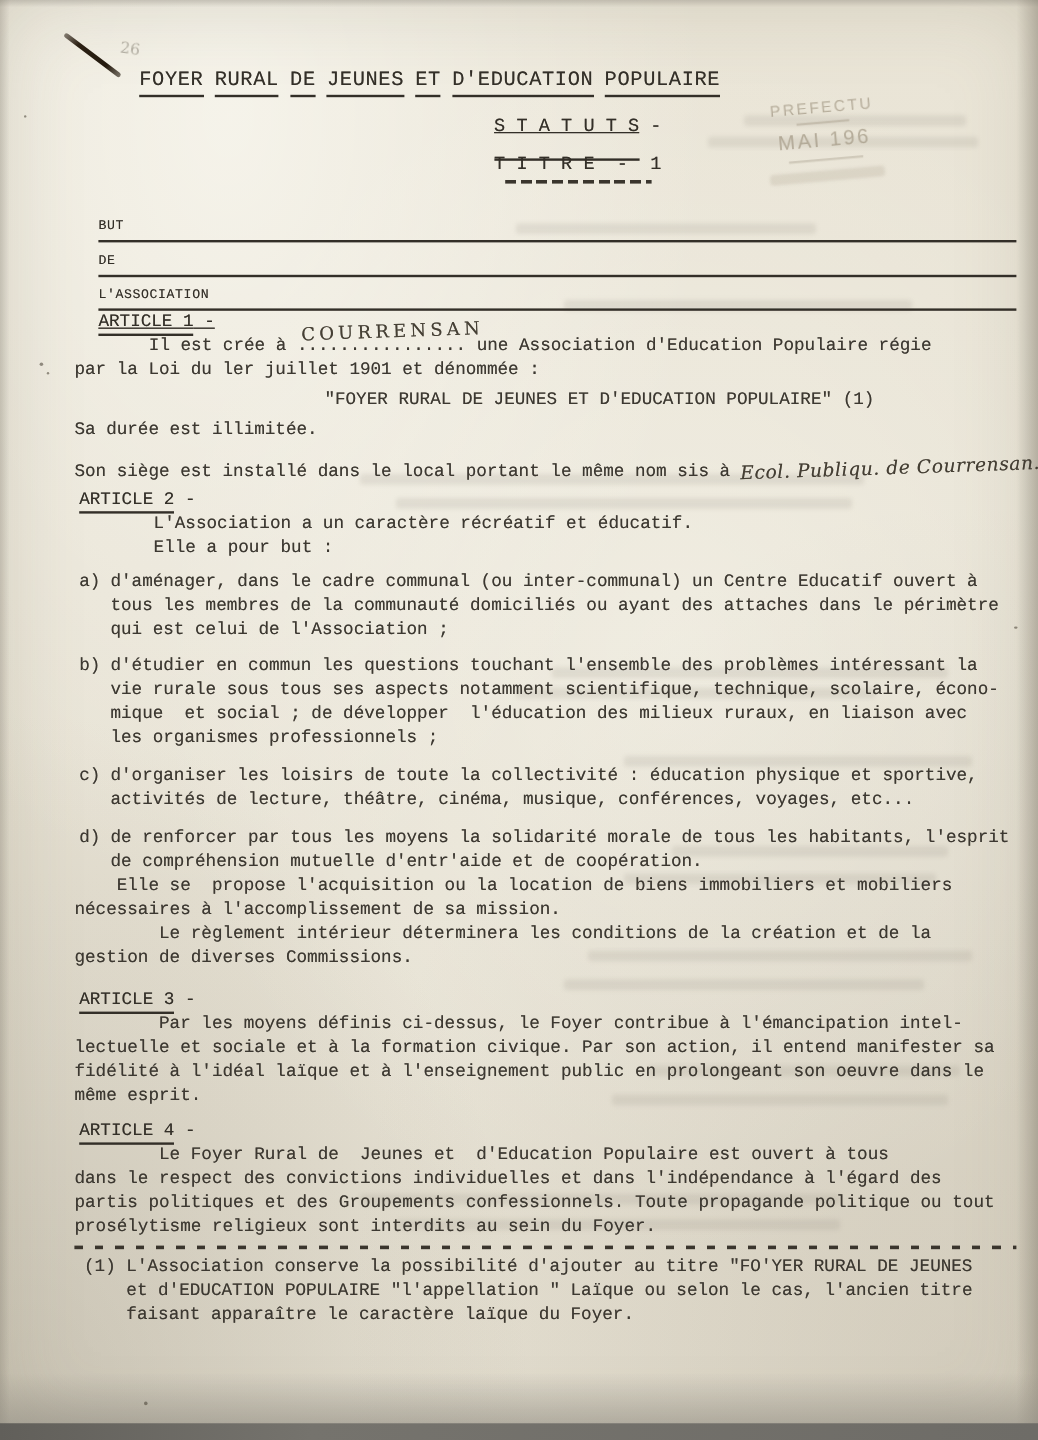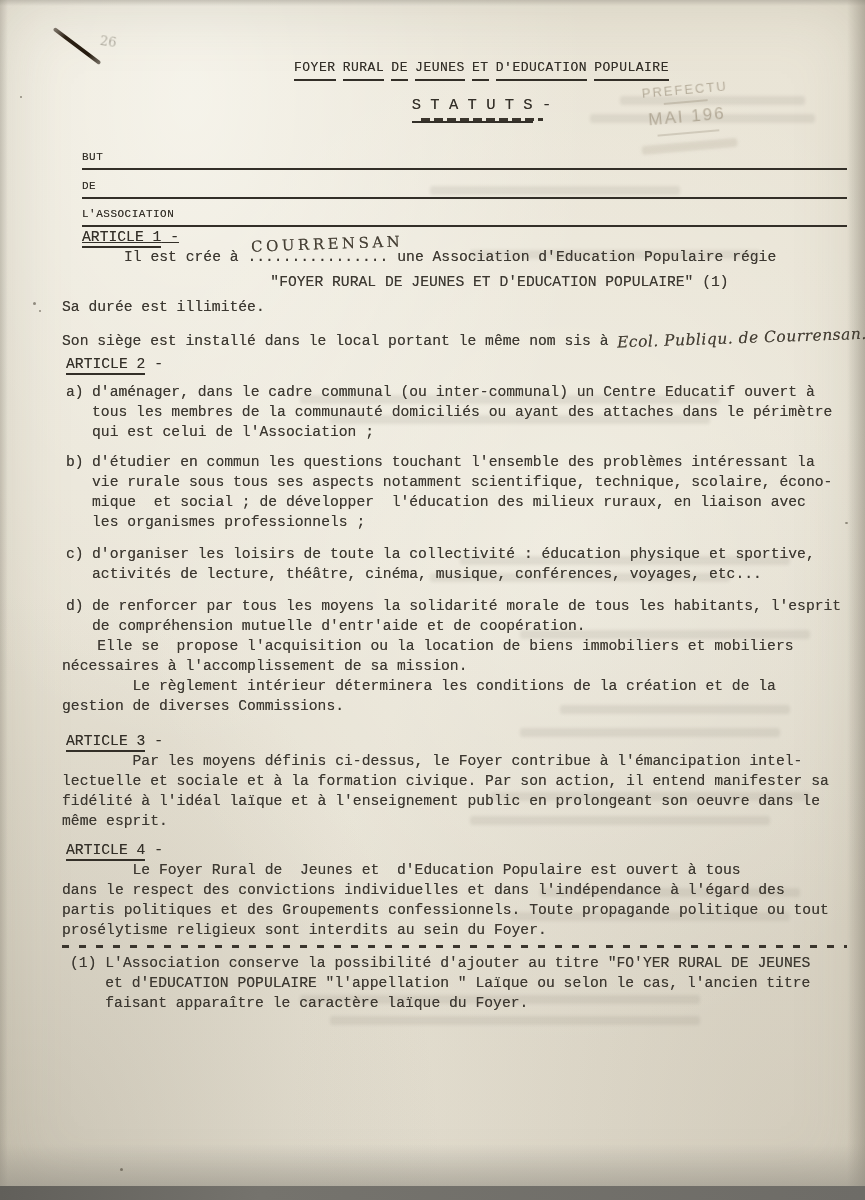--- a/index.html
+++ b/index.html
@@ -51,25 +51,25 @@
   .stamp-dash{width:44px;height:2px;background:currentColor;opacity:0.55;margin:4px auto;}
   .stamp-l2{font-size:17px;letter-spacing:2px;}
   .stamp-dash2{width:62px;height:2px;background:currentColor;opacity:0.5;margin:5px auto;}
   .stamp-blob{width:96px;height:9px;background:currentColor;opacity:0.30;
     margin:8px auto 0;filter:blur(1.5px);border-radius:3px;}
   
   .content{position:absolute;left:62px;top:58px;width:785px;
     font-size:14.7px;line-height:20px;
     text-shadow:0 0 0.5px rgba(45,40,32,0.55);}
   .hdr{padding-left:54px;text-align:center;}
-  .title-words{display:flex;gap:0.55em;justify-content:center;flex-wrap:nowrap;
-    font-size:13px;letter-spacing:0.5px;color:#332f28;}
+  .title-words{display:flex;gap:0.55em;flex-wrap:nowrap;
+    font-size:17px;letter-spacing:0.5px;color:#332f28;}
   .uw{border-bottom:2px solid currentColor;padding-bottom:1px;white-space:pre;}
   .subline{margin-top:14px;font-size:15.5px;color:#332f28;}
-  .subline .u{border-bottom:2px solid currentColor;padding-bottom:7px;}
+  .subline .u{border-bottom:2px solid currentColor;padding-bottom:18px;text-decoration:underline;}
   .titreline{margin-top:12px;font-size:15.5px;color:#332f28;white-space:pre;}
   .dashrow{width:122px;height:3px;margin:3px auto 0;
     background:repeating-linear-gradient(90deg,#3a352d 0 9px,transparent 9px 13px);}
   .but-heading{margin:26px 0 0 20px;}
   .but-heading .title-words{justify-content:flex-start;font-size:11px;gap:0.5em;flex-direction:column;}
   .art-h{white-space:pre;color:#332f28;}
   .art-h .u{border-bottom:2px solid currentColor;padding-bottom:1px;}
   .ml20{margin-left:20px;text-decoration:underline;}
   .ml4{margin-left:4px;}
   .para{white-space:pre-wrap;}
@@ -153,39 +153,43 @@
       <div class="title-words">
           <span class="uw">FOYER</span>
           <span class="uw">RURAL</span>
           <span class="uw">DE</span>
           <span class="uw">JEUNES</span>
           <span class="uw">ET</span>
           <span class="uw">D'EDUCATION</span>
           <span class="uw">POPULAIRE</span>
         </div>
       <div class="subline"><span class="u">S T A T U T S</span><span style="white-space:pre"> -</span></div>
+      <div class="titreline">T I T R E  -  1</div>
       <div class="dashrow"></div>
     </div>
 
     <div class="but-heading">
       <div class="title-words">
           <span class="uw">BUT</span>
           <span class="uw">DE</span>
           <span class="uw">L'ASSOCIATION</span>
         </div>
     </div>
 
     <div class="art-h ml20"><span class="u">ARTICLE 1</span><span> -</span></div>
 
     <div class="line1"><span>Il est crée à </span><span class="dotspan"><span>................</span><span class="handprint">COURRENSAN</span></span><span> une Association d'Education Populaire régie</span></div>
+    <div class="para">par la Loi du ler juillet 1901 et dénommée :</div>
     <div class="center-name">"FOYER RURAL DE JEUNES ET D'EDUCATION POPULAIRE" (1)</div>
     <div class="para mt5">Sa durée est illimitée.</div>
     <div class="siege-line mt13"><span>Son siège est installé dans le local portant le même nom sis à </span><span class="cursive">Ecol. Publiqu. de Courrensan..</span></div>
 
     <div class="art-h ml4 a2head"><span class="u">ARTICLE 2</span><span> -</span></div>
+    <div class="intro">L'Association a un caractère récréatif et éducatif.
+Elle a pour but :</div>
 
     <div class="item item-a">
       <span class="marker">a)</span>
       <span class="itxt">d'aménager, dans le cadre communal (ou inter-communal) un Centre Educatif ouvert à
 tous les membres de la communauté domiciliés ou ayant des attaches dans le périmètre
 qui est celui de l'Association ;</span>
     </div>
     <div class="item item-b">
       <span class="marker">b)</span>
       <span class="itxt">d'étudier en commun les questions touchant l'ensemble des problèmes intéressant la

